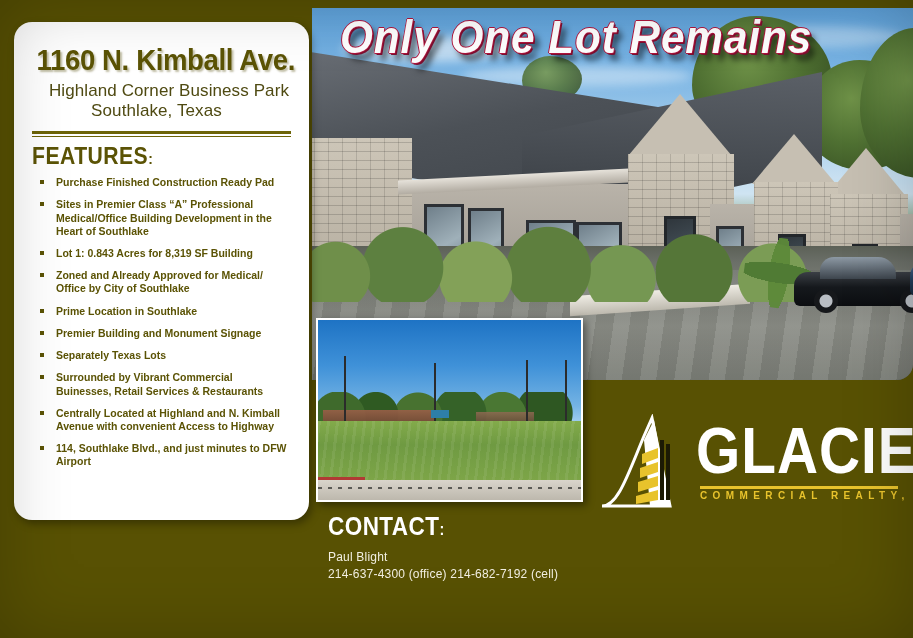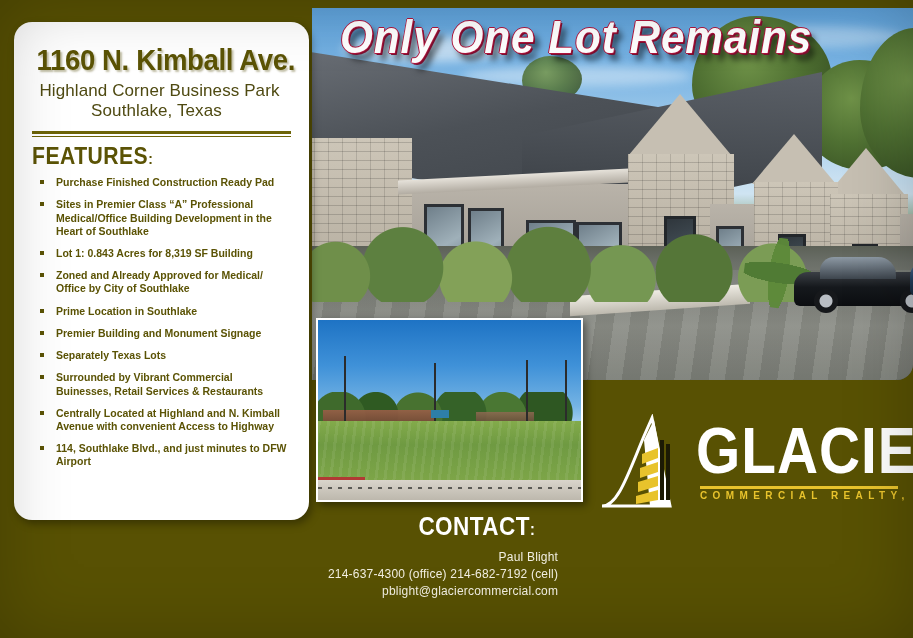--- a/index.html
+++ b/index.html
@@ -217,21 +217,21 @@
   }
   .sub {
     font-family: "Liberation Sans", sans-serif;
     font-size: 17px;
     color: #4f4a12;
     line-height: 1.18;
     text-align: right;
     padding-right: 4px;
     letter-spacing: .1px;
   }
-  .sub .l1 { display:block; text-align:center; }
+  .sub .l1 { display:block; text-align:right; }
   .sub .l2 { display:block; text-align:center; padding-right: 6px;}
   .rule {
     margin: 10px 2px 6px 2px;
     border-top: 3px solid #6d6407;
     border-bottom: 1px solid #6d6407;
     height: 2px;
   }
   .features-title {
     font-family: "Liberation Sans Narrow", "Liberation Sans", sans-serif;
     font-weight: bold;
@@ -369,21 +369,20 @@
     color: #e8c32c;
     white-space: nowrap;
   }
 
   
   .contact {
     position: absolute;
     left: 328px;
     top: 512px;
     z-index: 7;
-    text-align: right;
   }
   .contact-title {
     font-family: "Liberation Sans Narrow", "Liberation Sans", sans-serif;
     font-weight: bold;
     font-size: 25px;
     color: #ffffff;
     letter-spacing: .5px;
     transform: scaleX(.9);
     transform-origin: left center;
     margin-bottom: 8px;
@@ -526,18 +525,17 @@
     <div class="logo-bar"></div>
     <div class="logo-tag">COMMERCIAL REALTY, L.P.</div>
   </div>
 
   <div class="contact">
     <div class="contact-title"><span>CONTACT</span><span class="colon">:</span></div>
     <div class="contact-lines">
       <span class="name">Paul Blight</span>
       <span>214-637-4300 (office)</span>
       <span>214-682-7192 (cell)</span>
-      <span class="email">pblight@glaciercommercial.com</span>
     </div>
   </div>
 
   <div class="vignette"></div>
 </div>
 
 </body></html>

